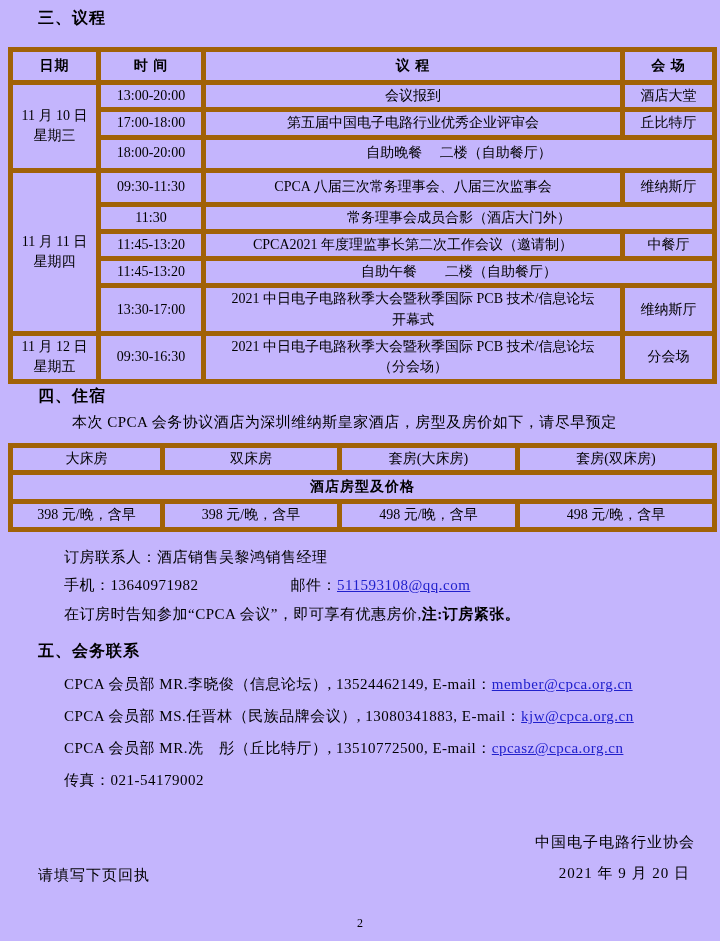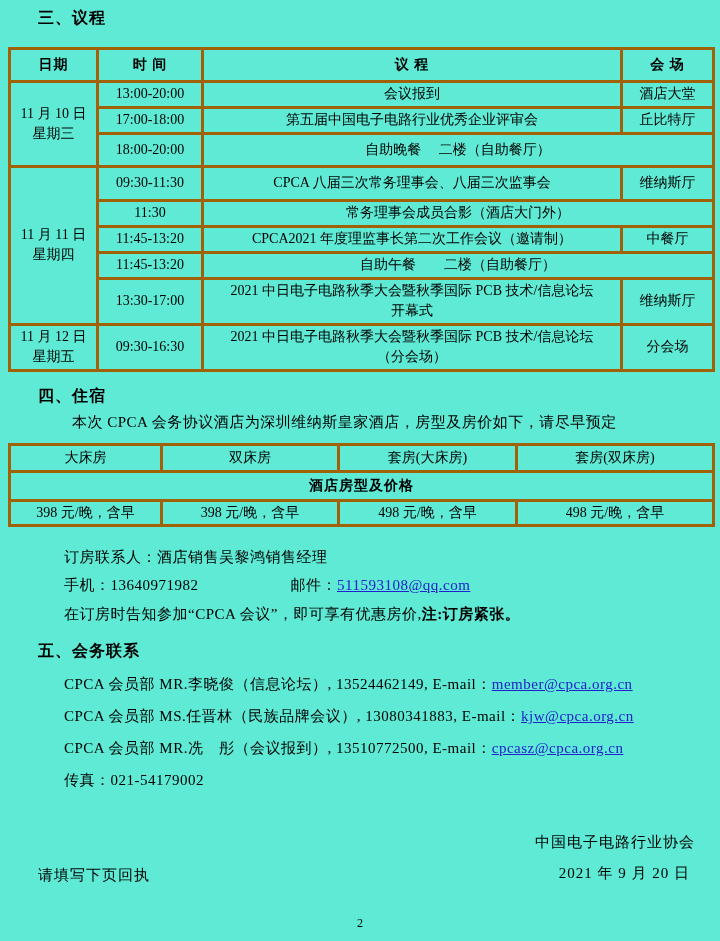--- a/index.html
+++ b/index.html
@@ -1,32 +1,32 @@
 <!DOCTYPE html>
 <html><head>
 <meta charset="utf-8">
 <style>
   html,body{margin:0;padding:0;background:#e8e8e8;}
   .page{
     position:relative;
     width:720px;height:941px;
-    background:#5eead4;
+    background:#c4b5fd;
     font-family:"Liberation Serif","DejaVu Serif",serif;
     color:#000;
     overflow:hidden;
   }
   .sec-title{
     position:absolute;left:38px;
     font-size:16px;font-weight:bold;
     letter-spacing:1px;
   }
   
   table{border-collapse:collapse;table-layout:fixed;}
   td{
-    border:3px solid #a16207;
+    border:5px solid #a16207;
     text-align:center;vertical-align:middle;
     font-size:14px;line-height:1.45;
     white-space:pre-line;
     padding:1px 3px;
     overflow:hidden;
   }
   .agenda-table{position:absolute;top:47px;left:8px;width:704px;border:2px solid #000;}
   .hotel-table{position:absolute;top:443px;left:8px;width:704px;border:2px solid #000;}
   td.head{font-weight:bold;letter-spacing:1px;}
   
@@ -157,21 +157,21 @@
   <div class="sec-title" style="top:641px;">五、会务联系</div>
 
   <div class="contact-block">
     <div>
       <span>CPCA 会员部 MR.李晓俊（信息论坛）, 13524462149, E-mail：</span><a class="email-link">member@cpca.org.cn</a>
     </div>
     <div>
       <span>CPCA 会员部 MS.任晋林（民族品牌会议）, 13080341883, E-mail：</span><a class="email-link">kjw@cpca.org.cn</a>
     </div>
     <div>
-      <span>CPCA 会员部 MR.冼　彤（会议报到）, 13510772500, E-mail：</span><a class="email-link">cpcasz@cpca.org.cn</a>
+      <span>CPCA 会员部 MR.冼　彤（丘比特厅）, 13510772500, E-mail：</span><a class="email-link">cpcasz@cpca.org.cn</a>
     </div>
     <div>传真：021-54179002</div>
   </div>
 
   <div class="footer-org">中国电子电路行业协会</div>
   <div class="footer-reply">请填写下页回执</div>
   <div class="footer-date">2021 年 9 月 20 日</div>
   <div class="page-num">2</div>
 
 </div>

